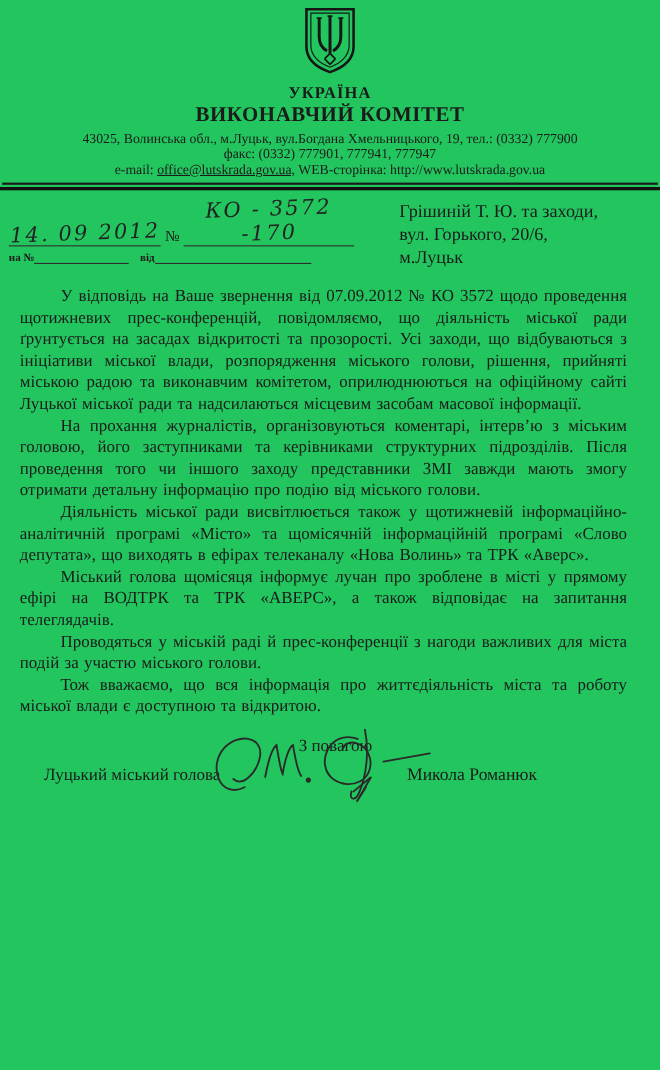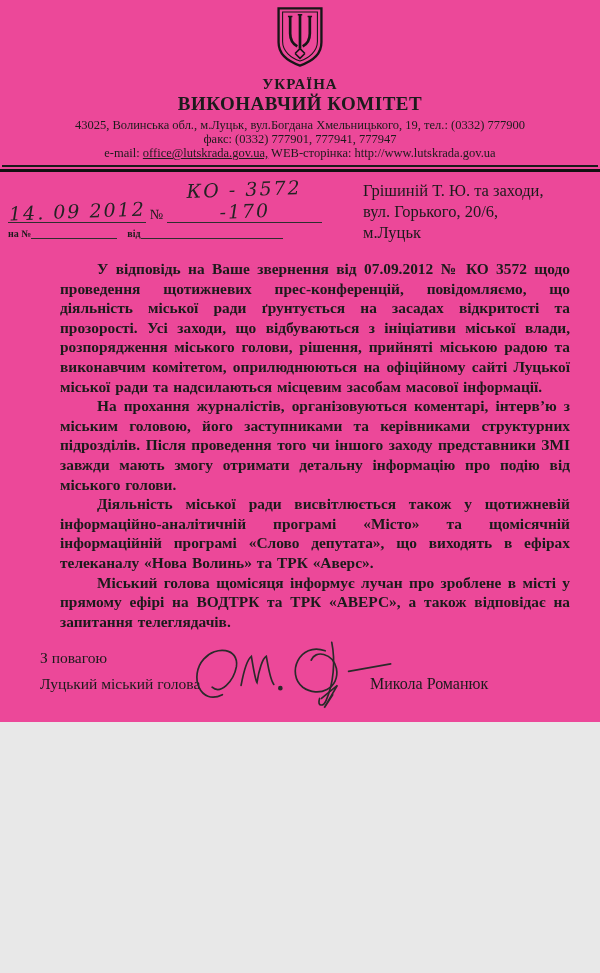--- a/index.html
+++ b/index.html
@@ -1,17 +1,17 @@
 <!DOCTYPE html>
 <html><head>
 <meta charset="utf-8">
 <style>
   html,body{margin:0;padding:0;background:#e8e8e8;}
   .page{
-    width:600px;height:722px;margin:0 auto;background:#ec4899;
+    width:600px;height:973px;margin:0 auto;background:#22c55e;
     font-family:"Liberation Serif","DejaVu Serif",serif;color:#1b1b1b;
     position:relative;overflow:hidden;box-sizing:border-box;
   }
   
   .letterhead{text-align:center;padding-top:6px;}
   .emblem{display:inline-block;line-height:0;}
   .country{font-weight:bold;font-size:15px;letter-spacing:1px;margin-top:4px;}
   .org-name{font-weight:bold;font-size:19px;line-height:21px;margin-top:2px;letter-spacing:0.5px;}
   .org-unit{font-weight:bold;font-size:19px;line-height:21px;letter-spacing:0.5px;}
   .contact{font-size:12.5px;line-height:14px;margin-top:4px;}
@@ -31,27 +31,27 @@
   .ref-line1 .u1{width:138px;}
   .ref-line1 .no{font-size:14px;padding:0 4px;}
   .ref-line1 .u2{width:155px;}
   .ref-line2{margin-top:20px;font-weight:bold;font-size:10px;}
   .ref-line2 .u3{width:86px;height:14px;}
   .ref-line2 .u4{width:142px;height:14px;}
   .ref-line2 .lbl2{padding-left:10px;}
   .recipient{font-size:16.5px;line-height:21px;padding-left:25px;padding-top:2px;}
   
   .salutation{text-align:center;font-size:16.5px;margin-top:26px;}
-  .body-block{margin:16px 30px 0 60px;font-weight:bold;}
+  .body-block{margin:16px 30px 0 18px;}
   .para{
     margin:0;font-size:15.4px;line-height:19.6px;text-align:justify;
     text-indent:37px;word-spacing:1px;
   }
   
-  .sig-block{margin:18px 30px 0 40px;font-size:15.5px;position:relative;}
+  .sig-block{margin:18px 30px 0 40px;font-size:15.5px;position:relative;text-align:center;}
   .closing{margin-bottom:4px;}
   .sig-row{display:flex;align-items:center;position:relative;height:26px;}
   .signer-name{position:absolute;left:330px;font-size:16px;}
   .scribble{position:absolute;left:145px;top:-34px;}
 </style>
 </head>
 <body>
 
 <div class="page">
 
@@ -101,20 +101,22 @@
       <div>м.Луцьк</div>
     </div>
   </div>
 
 
   <div class="body-block">
     <p class="para">У відповідь на Ваше звернення від 07.09.2012 № КО 3572 щодо проведення щотижневих прес-конференцій, повідомляємо, що діяльність міської ради ґрунтується на засадах відкритості та прозорості. Усі заходи, що відбуваються з ініціативи міської влади, розпорядження міського голови, рішення, прийняті міською радою та виконавчим комітетом, оприлюднюються на офіційному сайті Луцької міської ради та надсилаються місцевим засобам масової інформації.</p>
     <p class="para">На прохання журналістів, організовуються коментарі, інтерв’ю з міським головою, його заступниками та керівниками структурних підрозділів. Після проведення того чи іншого заходу представники ЗМІ завжди мають змогу отримати детальну інформацію про подію від міського голови.</p>
     <p class="para">Діяльність міської ради висвітлюється також у щотижневій інформаційно-аналітичній програмі «Місто» та щомісячній інформаційній програмі «Слово депутата», що виходять в ефірах телеканалу «Нова Волинь» та ТРК «Аверс».</p>
     <p class="para">Міський голова щомісяця інформує лучан про зроблене в місті у прямому ефірі на ВОДТРК та ТРК «АВЕРС», а також відповідає на запитання телеглядачів.</p>
+    <p class="para">Проводяться у міській раді й прес-конференції з нагоди важливих для міста подій за участю міського голови.</p>
+    <p class="para">Тож вважаємо, що вся інформація про життєдіяльність міста та роботу міської влади є доступною та відкритою.</p>
   </div>
 
   <div class="sig-block">
     <div class="closing">З повагою</div>
     <div class="sig-row">
       <span>Луцький міський голова</span>
       <span class="scribble">
         <svg width="215" height="78" viewBox="0 0 230 80">
           <g fill="none" stroke="#2a2a2a" stroke-width="1.8" stroke-linecap="round">
             <path d="M40 60 C16 72 4 40 20 22 C33 7 58 10 55 30 C52 46 38 60 29 52"></path>

